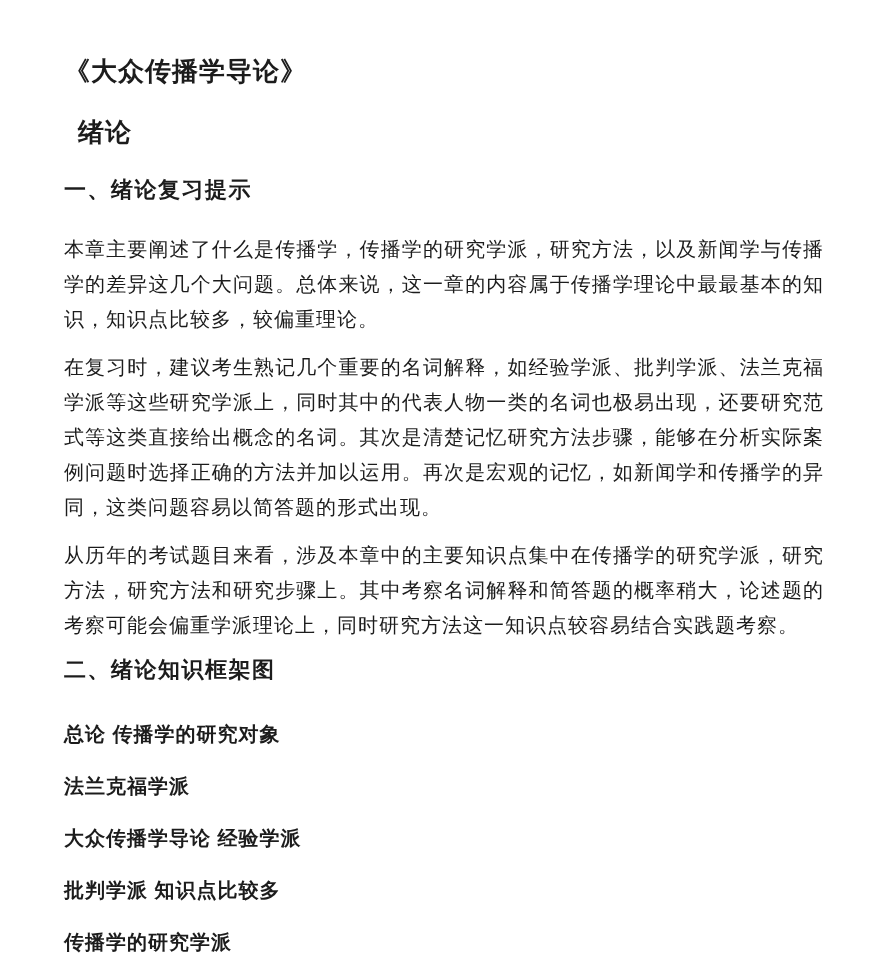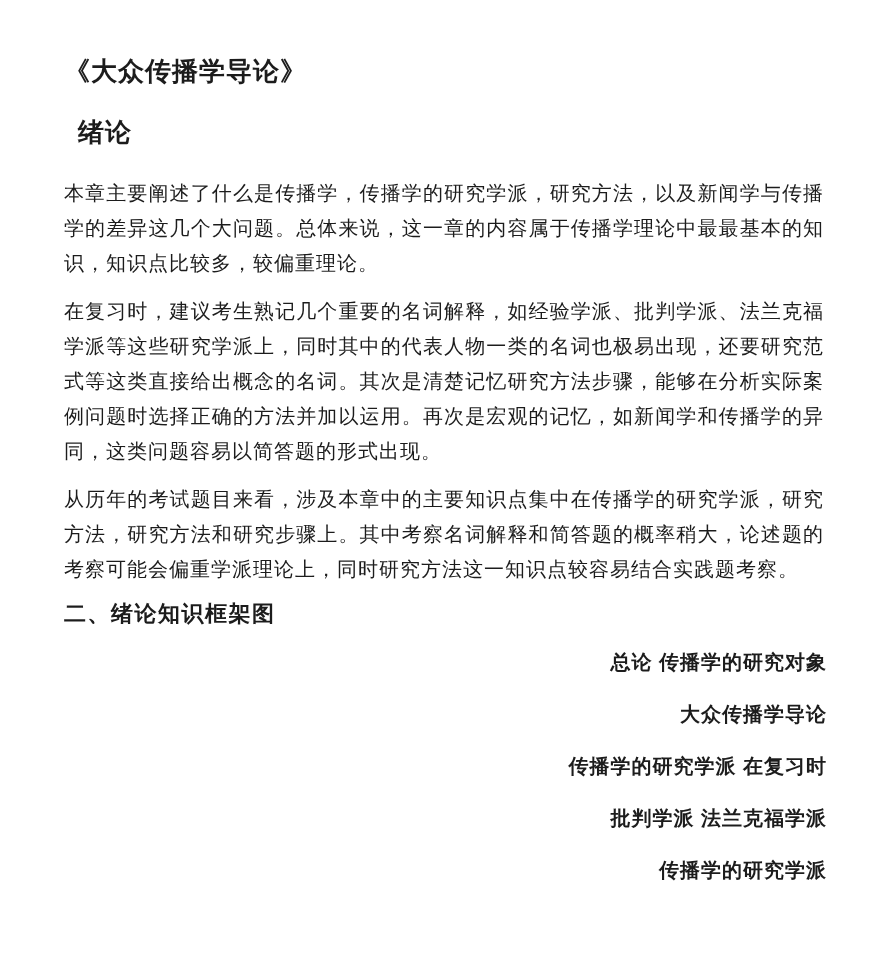--- a/index.html
+++ b/index.html
@@ -36,64 +36,64 @@
     margin: 0 0 28px 14px;
   }
   .section-heading {
     font-size: 22px;
     line-height: 28px;
     font-weight: 700;
     letter-spacing: 1.5px;
     margin: 0 0 28px 0;
   }
   .section-heading.second {
-    margin-bottom: 24px;
+    margin-bottom: 40px;
   }
   .body-paragraph {
     width: 760px;
     font-size: 20px;
     line-height: 35px;
     font-weight: 400;
     letter-spacing: 1px;
     text-align: justify;
     margin: 1px 0 13px 0;
   }
   .framework-item {
     font-size: 20px;
     line-height: 21px;
     font-weight: 700;
     letter-spacing: 1px;
     margin: 0 0 31px 0;
-    text-align: right;
   }
   .framework-item:last-child {
     margin-bottom: 0;
   }
 </style>
 </head>
 <body>
 
 <div class="page">
 
   <h1 class="doc-title">《大众传播学导论》</h1>
 
   <h2 class="chapter-title">绪论</h2>
 
+  <h3 class="section-heading">一、绪论复习提示</h3>
 
   <p class="body-paragraph">本章主要阐述了什么是传播学，传播学的研究学派，研究方法，以及新闻学与传播学的差异这几个大问题。总体来说，这一章的内容属于传播学理论中最最基本的知识，知识点比较多，较偏重理论。</p>
 
   <p class="body-paragraph">在复习时，建议考生熟记几个重要的名词解释，如经验学派、批判学派、法兰克福学派等这些研究学派上，同时其中的代表人物一类的名词也极易出现，还要研究范式等这类直接给出概念的名词。其次是清楚记忆研究方法步骤，能够在分析实际案例问题时选择正确的方法并加以运用。再次是宏观的记忆，如新闻学和传播学的异同，这类问题容易以简答题的形式出现。</p>
 
   <p class="body-paragraph">从历年的考试题目来看，涉及本章中的主要知识点集中在传播学的研究学派，研究方法，研究方法和研究步骤上。其中考察名词解释和简答题的概率稍大，论述题的考察可能会偏重学派理论上，同时研究方法这一知识点较容易结合实践题考察。</p>
 
   <h3 class="section-heading second">二、绪论知识框架图</h3>
 
   <div class="framework-item">总论 传播学的研究对象</div>
 
-  <div class="framework-item">大众传播学导论</div>
+  <div class="framework-item">法兰克福学派</div>
 
-  <div class="framework-item">传播学的研究学派 在复习时</div>
+  <div class="framework-item">大众传播学导论 经验学派</div>
 
-  <div class="framework-item">批判学派 法兰克福学派</div>
+  <div class="framework-item">批判学派 知识点比较多</div>
 
   <div class="framework-item">传播学的研究学派</div>
 
 </div>
 
 </body></html>

